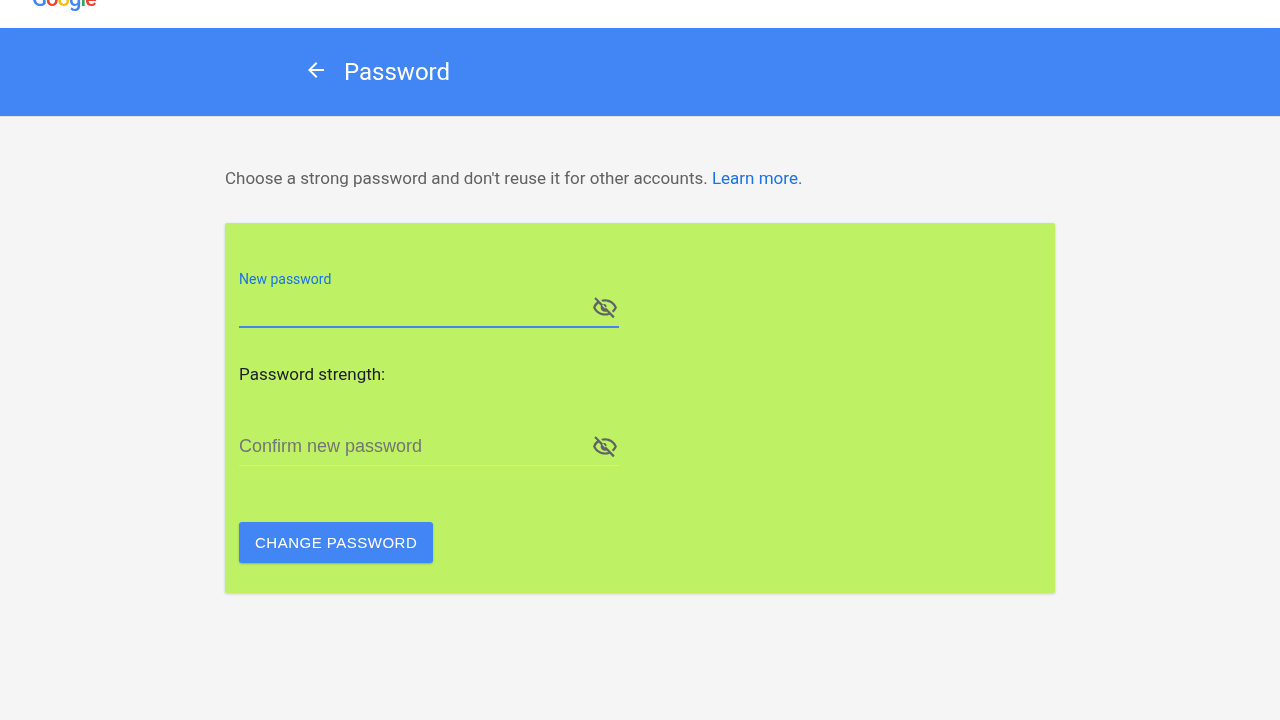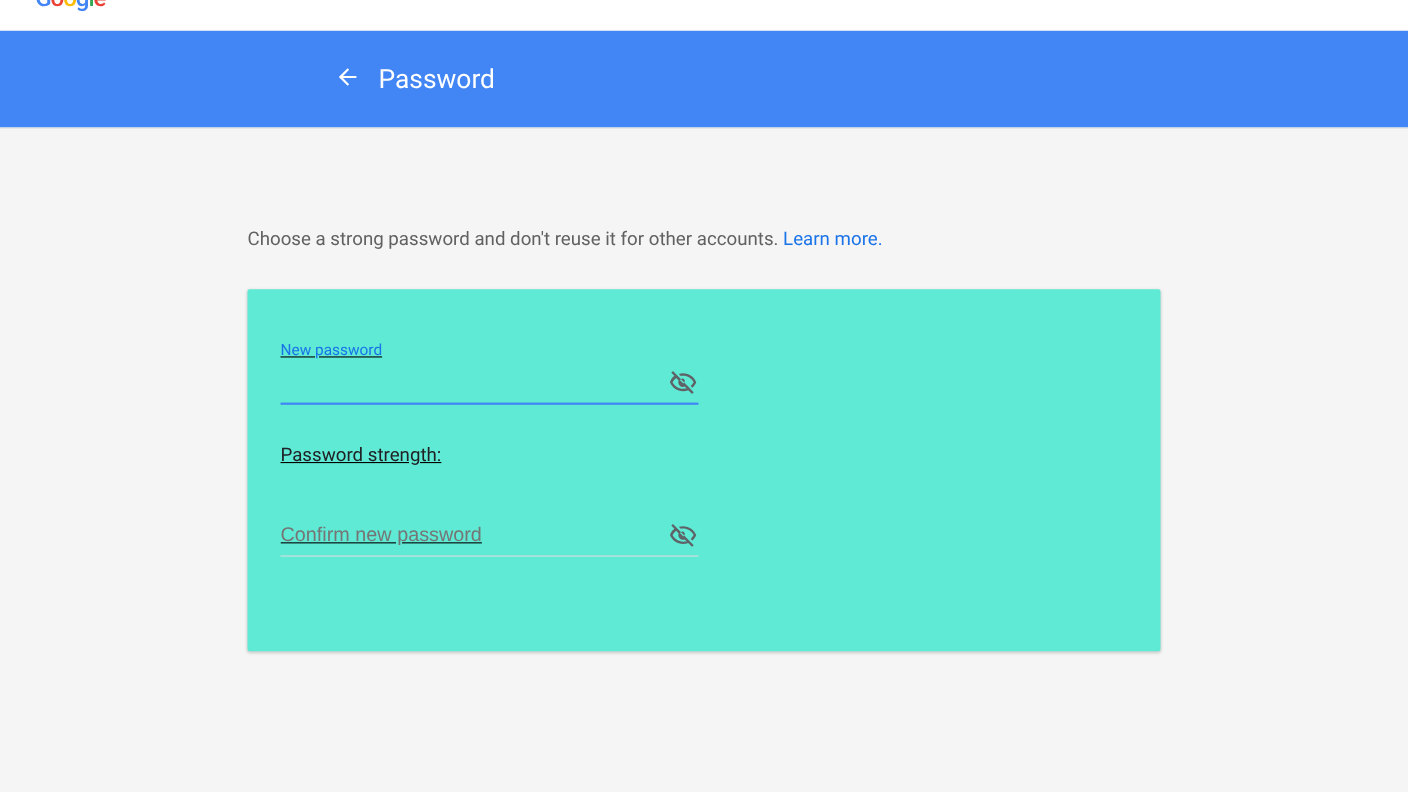--- a/index.html
+++ b/index.html
@@ -34,29 +34,28 @@
   .content-area {
     background: #f5f5f5;
     min-height: 622px;
     padding-top: 48px;
     border-top: 1px solid #e0e0e0;
   }
   .content-inner { width: 830px; margin: 0 auto; }
 
   .intro-text { font-size: 17px; color: #616161; line-height: 1.55; margin-bottom: 8px; }
   .link { color: #1a73e8; cursor: pointer; }
-  .intro-block { margin-bottom: 32px; margin-top: 40px; }
+  .intro-block { margin-bottom: 32px; }
 
   .card {
-    background: #5eead4;
+    background: #bef264;
     border-radius: 2px;
     box-shadow: 0 1px 3px rgba(0,0,0,0.18);
-    padding: 48px 30px 30px 30px;
+    padding: 48px 30px 30px 14px;
     width: 830px;
-    text-decoration: underline;
   }
   .field-wrap { width: 380px; position: relative; margin-bottom: 36px; }
   .field-label-active {
     font-size: 14px;
     color: #1a73e8;
     display: block;
     margin-bottom: 6px;
   }
   .input-row { display: flex; align-items: center; }
   .pw-input {
@@ -153,16 +152,17 @@
             <span>
               <svg viewBox="0 0 24 24">
                   <path d="M12 6c3.79 0 7.17 2.13 8.82 5.5-.59 1.22-1.43 2.3-2.45 3.18l1.42 1.42C21.27 14.74 22.5 13 23 11.5 21.27 7.11 17 4 12 4c-1.27 0-2.49.2-3.64.57l1.65 1.65C10.66 6.08 11.32 6 12 6zM2.1 3.51L4.7 6.11C2.97 7.48 1.62 9.33 1 11.5 2.73 15.89 7 19 12 19c1.52 0 2.98-.29 4.32-.82l3.17 3.17 1.41-1.41L3.51 2.1 2.1 3.51zM12 17c-3.79 0-7.17-2.13-8.82-5.5.7-1.43 1.72-2.64 2.97-3.56l2.16 2.16c-.2.45-.31.94-.31 1.4 0 2.21 1.79 4 4 4 .46 0 .95-.11 1.4-.31l1.66 1.66C14.03 16.79 13.03 17 12 17zm.18-4.42l-2.76-2.76c.19-.3.36-.6.58-.82.78-.78 2.05-.78 2.83 0 .78.78.78 2.05 0 2.83-.22.22-.52.39-.65.75z"></path>
                 </svg>
             </span>
           </div>
         </div>
         <div class="underline-inactive"></div>
       </div>
 
+      <button class="submit-btn">CHANGE PASSWORD</button>
 
     </div>
   </div>
 </div>
 
 </body></html>

